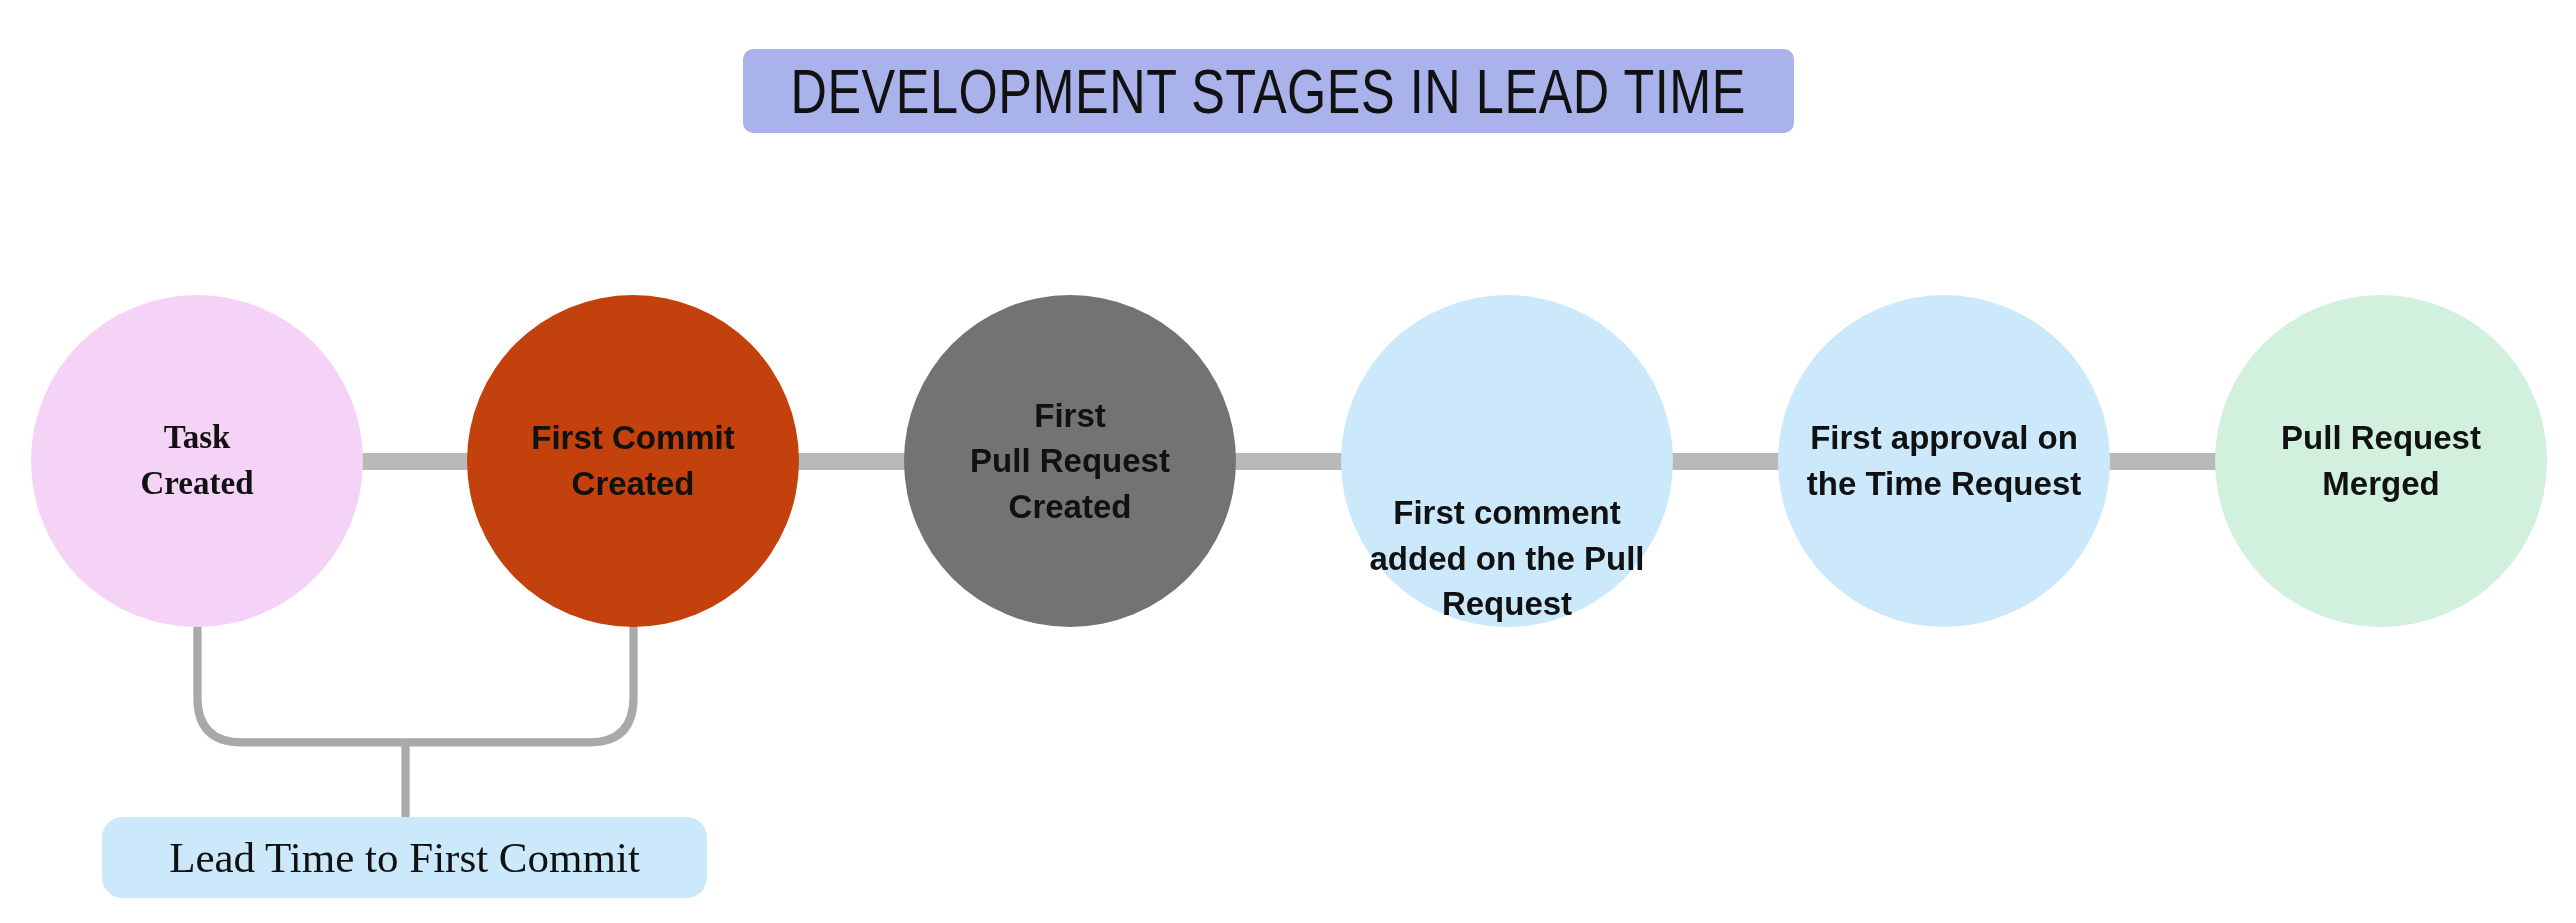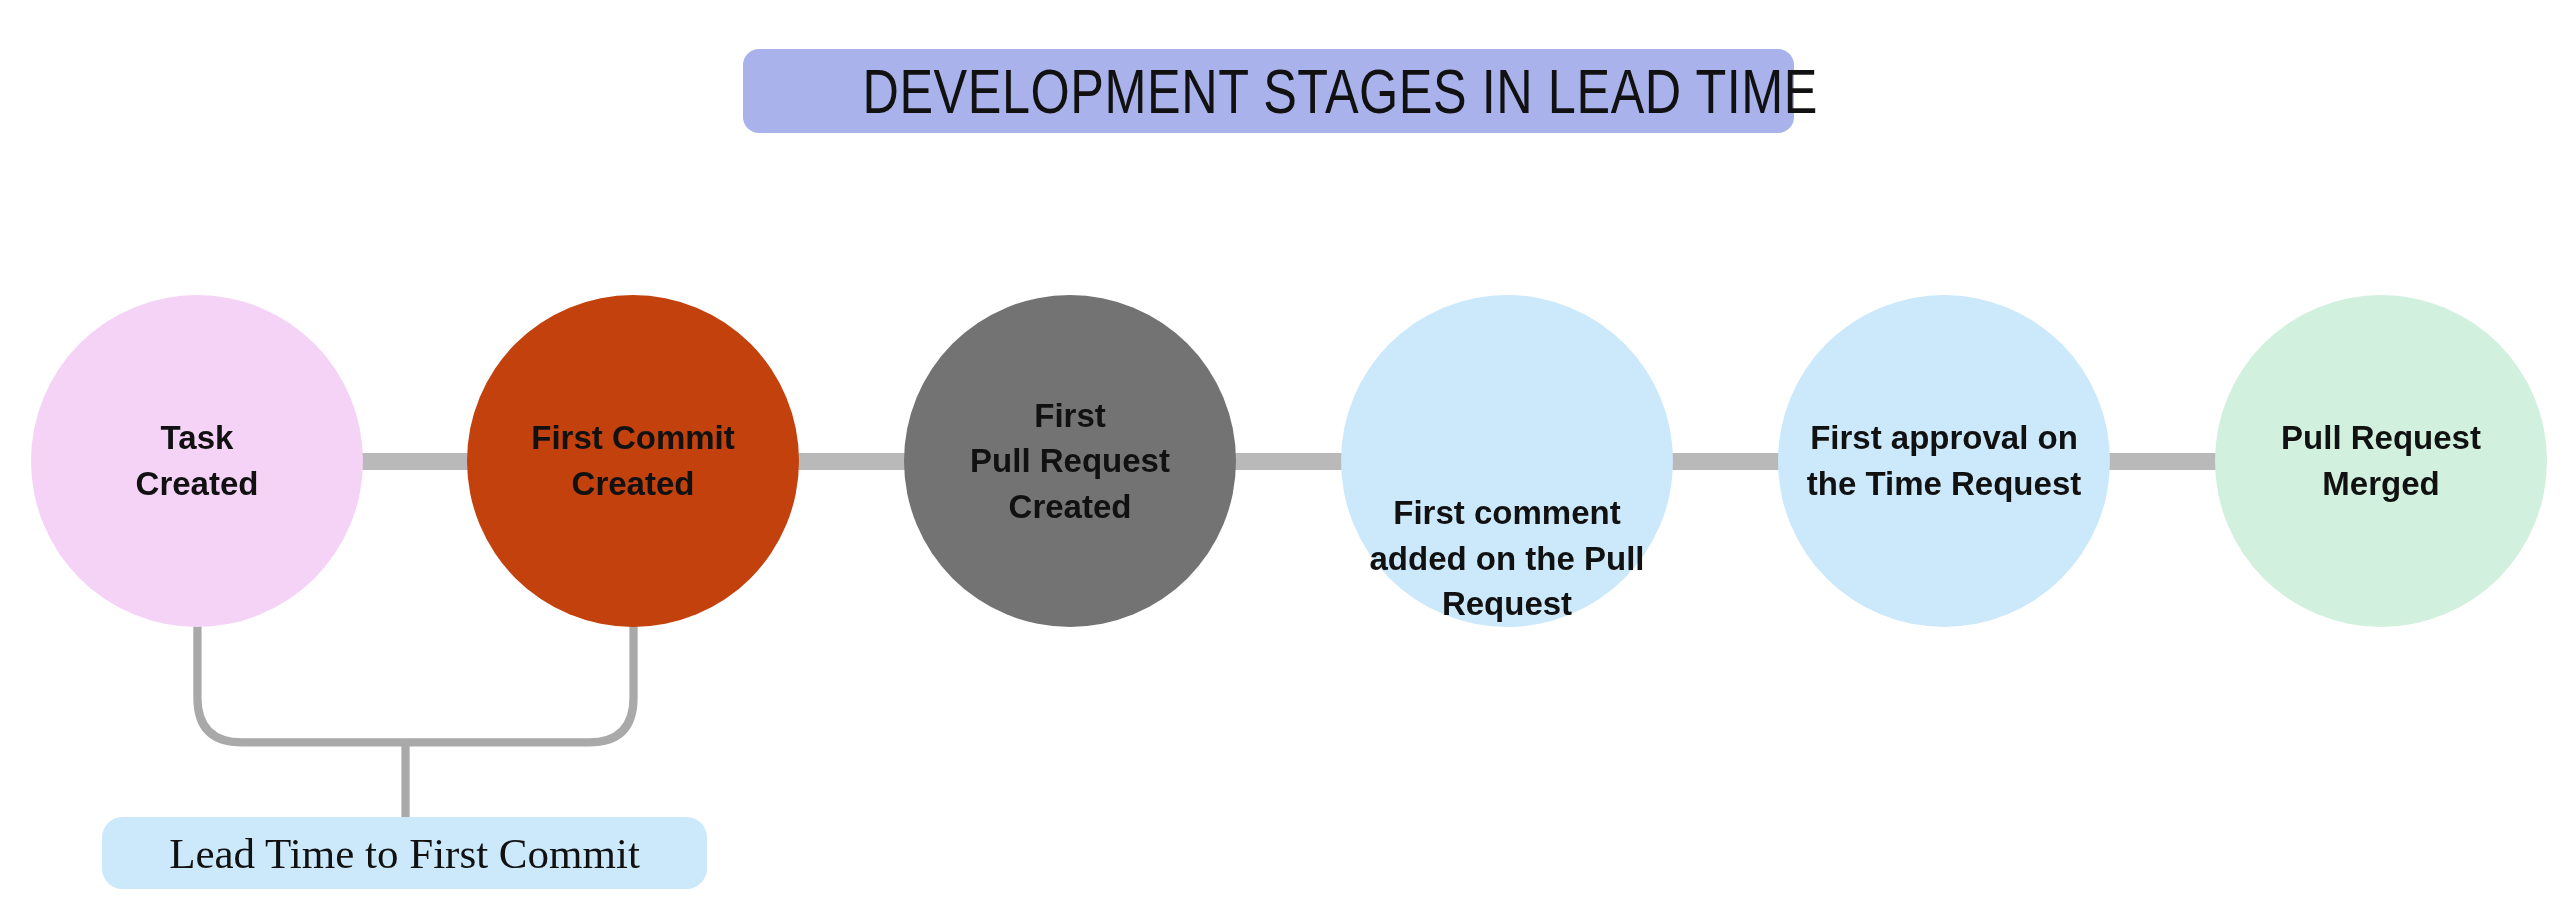--- a/index.html
+++ b/index.html
@@ -16,24 +16,24 @@
     overflow: hidden;
   }
 
   
   .title-banner {
     position: absolute;
     left: 743px;
     top: 49px;
     width: 1051px;
     height: 84px;
-    border-radius: 16px;
+    border-radius: 10px;
     display: flex;
     align-items: center;
-    justify-content: flex-start;
+    justify-content: center;
   }
   .title-banner .title-text {
     display: inline-block;
     transform: scaleX(0.8);
     transform-origin: center;
     font-size: 63px;
     font-weight: 500;
     letter-spacing: 0.7px;
     color: #111111;
     white-space: nowrap;
@@ -73,34 +73,34 @@
     z-index: 2;
   }
   .stage-label {
     white-space: pre-line;
     text-align: center;
     font-size: 33px;
     font-weight: 700;
     line-height: 1.38;
     color: #111111;
   }
-  .stage-1 { left: 31px; }
+  .stage-1 { left: 31px; font-family: Liberation Serif, serif; }
   .stage-2 { left: 467px; }
   .stage-3 { left: 904px; }
   .stage-4 { left: 1341px; align-items: flex-end; }
   .stage-5 { left: 1778px; }
   .stage-6 { left: 2215px; }
 
   
   .lead-time-box {
     position: absolute;
     left: 102px;
     top: 817px;
     width: 605px;
-    height: 72px;
+    height: 81px;
     border-radius: 20.6px;
     display: flex;
     align-items: center;
     justify-content: center;
     z-index: 2;
   }
   .lead-time-box .lead-time-text {
     font-family: cursive;
     font-size: 43px;
     font-weight: 500;

